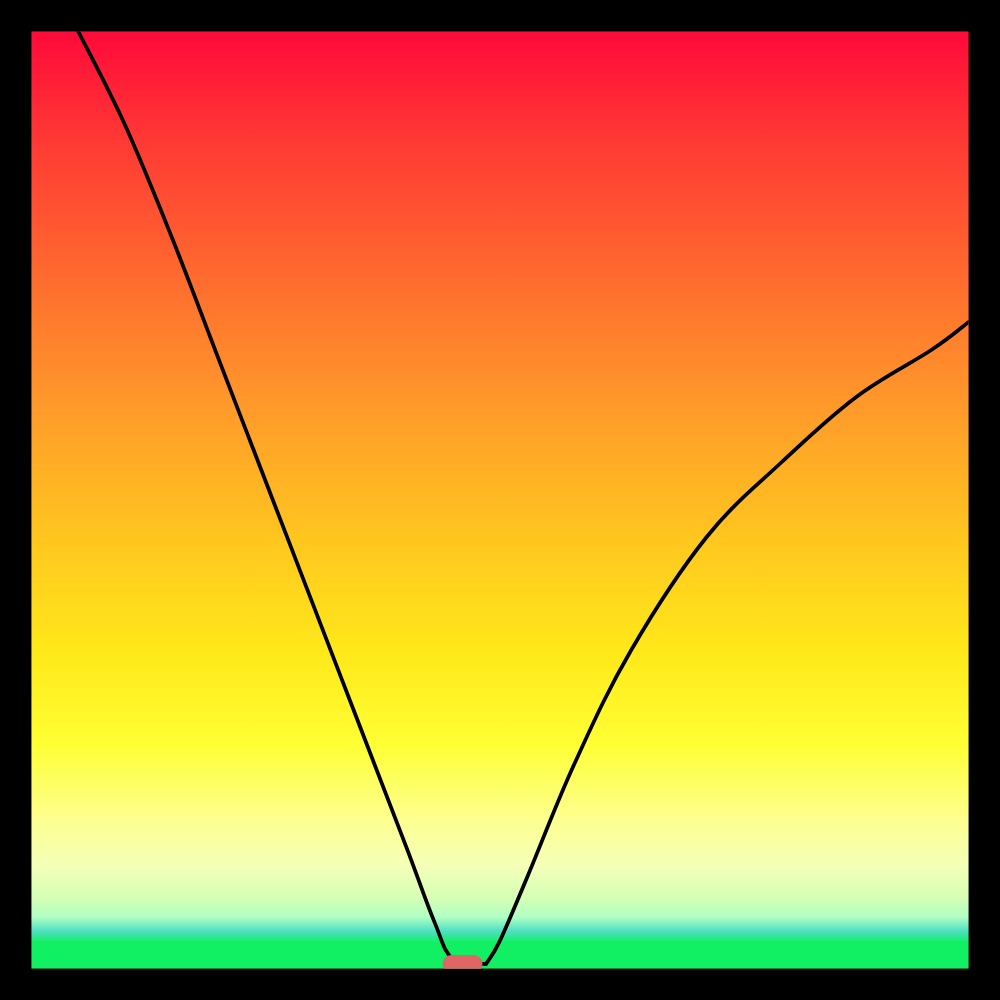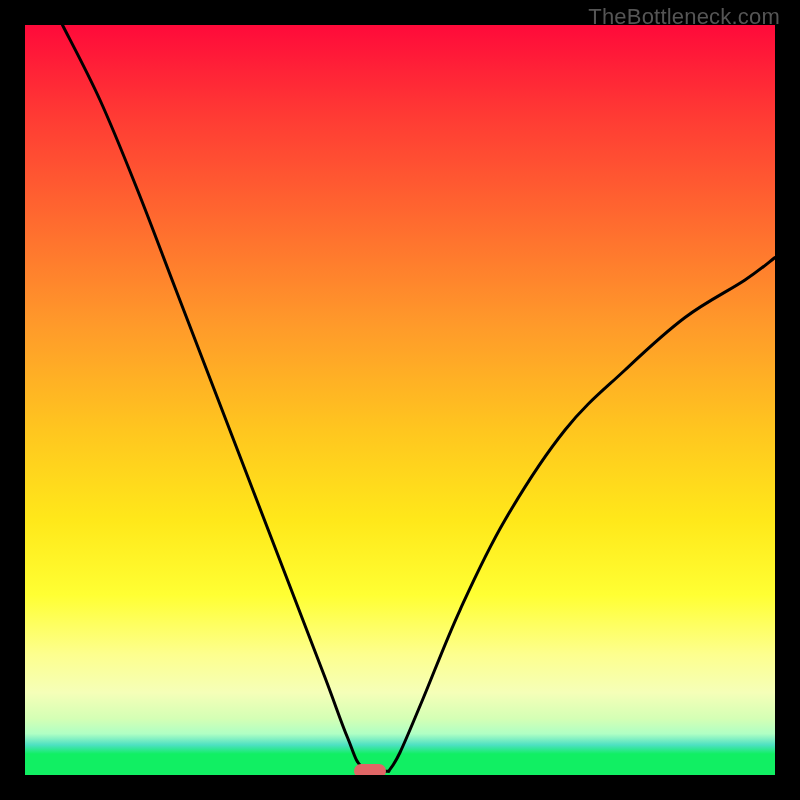--- a/index.html
+++ b/index.html
@@ -68,21 +68,20 @@
     border-radius: 8px;
     background: #e06666;
     transform: translate(-50%, -50%);
     z-index: 4;
   }
 </style>
 </head>
 <body>
 
 <div class="frame">
-  <div class="watermark">TheBottleneck.com</div>
 
   <div class="plot-area">
     <div class="gradient-bg"></div>
     <svg class="curve-layer" viewBox="0 0 750 750" preserveAspectRatio="none">
       <path id="curve-left" fill="none" stroke="#000" stroke-width="3" stroke-linecap="round" d="M 37.50 0.00 C 44.25 13.50, 61.50 45.30, 75.00 75.00 C 88.50 104.70, 99.00 131.25, 112.50 165.00 C 126.00 198.75, 136.50 227.40, 150.00 262.50 C 163.50 297.60, 174.00 324.90, 187.50 360.00 C 201.00 395.10, 211.50 422.40, 225.00 457.50 C 238.50 492.60, 249.00 519.90, 262.50 555.00 C 276.00 590.10, 289.20 624.15, 300.00 652.50 C 310.80 680.85, 315.75 696.30, 322.50 712.50 C 329.25 728.70, 330.07 736.42, 337.50 742.50 C 344.93 748.58, 359.02 745.58, 363.75 746.25"></path>
       <path id="curve-right" fill="none" stroke="#000" stroke-width="3" stroke-linecap="round" d="M 363.75 746.25 C 365.77 742.88, 368.93 740.33, 375.00 727.50 C 381.07 714.67, 386.70 700.65, 397.50 675.00 C 408.30 649.35, 420.15 617.40, 435.00 585.00 C 449.85 552.60, 461.10 527.40, 480.00 495.00 C 498.90 462.60, 518.40 432.00, 540.00 405.00 C 561.60 378.00, 578.40 365.25, 600.00 345.00 C 621.60 324.75, 638.40 308.70, 660.00 292.50 C 681.60 276.30, 703.80 265.80, 720.00 255.00 C 736.20 244.20, 744.60 236.55, 750.00 232.50"></path>
     </svg>
     <div id="marker" class="marker" style="left: 345px; top: 746.25px;"></div>
   </div>
 </div>

